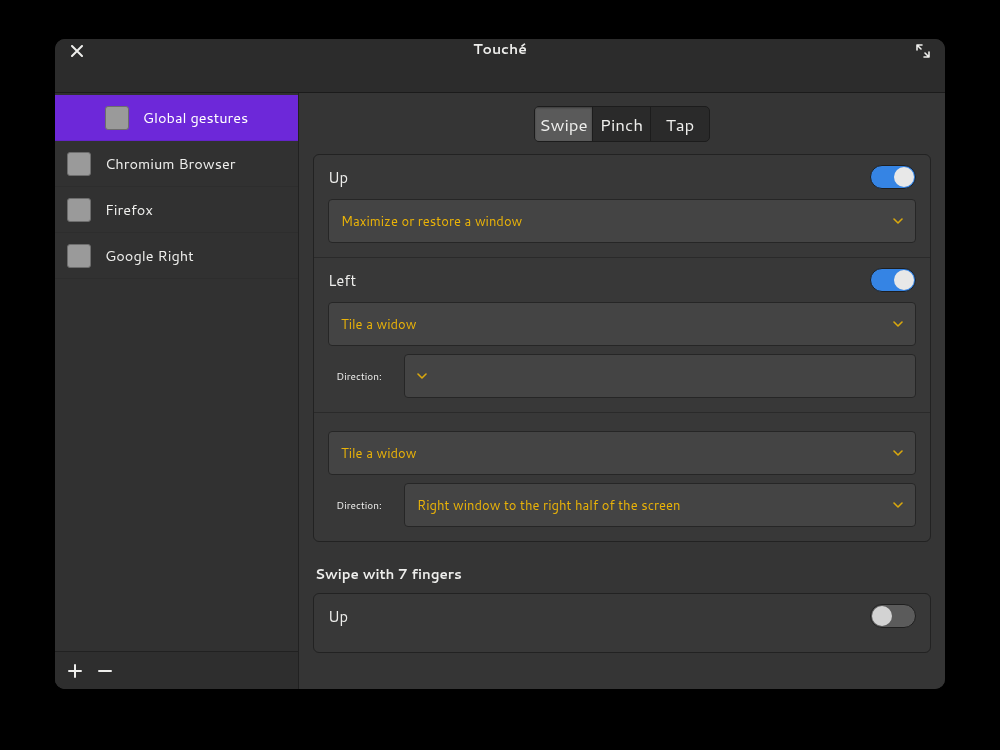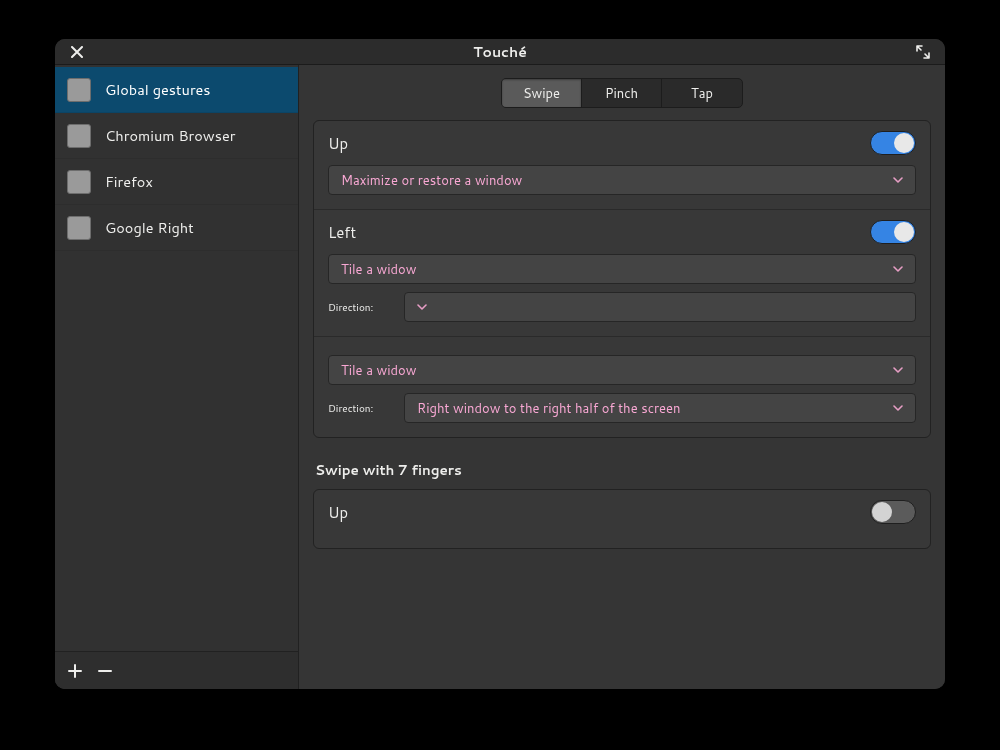--- a/index.html
+++ b/index.html
@@ -16,24 +16,24 @@
     left: 55px; top: 39px;
     width: 890px; height: 650px;
     background: #2e2e2e;
     border-radius: 10px;
     box-shadow: 0 20px 50px rgba(0,0,0,0.7);
     overflow: hidden;
     display: flex; flex-direction: column;
   }
   
   .titlebar {
-    height: 26px;
+    height: 54px;
     background: #2c2c2c;
     border-bottom: 1px solid #1b1b1b;
-    display: flex; align-items: center;
+    display: flex; 
     position: relative;
   }
   .titlebar .close-btn {
     width: 24px; height: 24px;
     margin-left: 10px;
     display:flex; align-items:center; justify-content:center;
     color:#eeeeec;
     border-radius:4px;
   }
   .titlebar .close-btn svg { width:12px; height:12px; }
@@ -64,22 +64,23 @@
   .sidebar-list { flex:1; overflow:auto; padding-top:2px;}
   .sidebar-item {
     height:46px;
     display:flex; align-items:center;
     padding:0 12px;
     gap:14px;
     cursor:default;
     border-bottom:1px solid rgba(0,0,0,0.08);
   }
   .sidebar-item.selected {
-    background:#0c4a6e;
+    background:#6d28d9;
     color:#fff;
+    justify-content:center;
   }
   .sidebar-item .app-icon {
     width:24px; height:24px;
     background:#9a9a9a;
     border:1px solid #6d6d6d;
     border-radius:3px;
   }
   .sidebar-item .label { font-size:14.5px; }
 
   .sidebar-bottom {
@@ -108,24 +109,24 @@
     display:flex; justify-content:center;
   }
   .tabbar {
     display:flex;
     border:1px solid #1c1c1c;
     border-radius:5px;
     overflow:hidden;
     background:#2a2a2a;
   }
   .tab-btn {
-    width:80px;
+    width:58px;
     padding:5px 0;
     text-align:center;
-    font-size:13px;
+    font-size:17px;
     color:#eeeeec;
     border-right:1px solid #1c1c1c;
     cursor:default;
   }
   .tab-btn:last-child { border-right:none; }
   .tab-btn.active {
     background:#5a5a5a;
     box-shadow: inset 0 1px 2px rgba(0,0,0,0.35);
   }
 
@@ -138,20 +139,21 @@
     font-size:13.5px;
     color:#eeeeec;
     margin:8px 0 10px 2px;
   }
   .group {
     border:1px solid #222;
     border-radius:6px;
     background:#383838;
     margin-bottom:22px;
     overflow:hidden;
+    text-align:center;
   }
   .gesture {
     border-bottom:1px solid #2a2a2a;
     padding:10px 14px 14px 14px;
   }
   .gesture:last-child { border-bottom:none;}
   .gheader {
     display:flex; align-items:center; justify-content:space-between;
     margin-bottom:10px;
   }
@@ -169,27 +171,27 @@
     background:#d3d3d3;
     transition:none;
   }
   .toggle.on { background:#3584e4; }
   .toggle.on .knob { left:23px; background:#e8e8e8;}
 
   .select-row { display:flex; align-items:center; gap:14px; margin-top:8px;}
   .select-row .rlabel { font-size:10px; color:#eeeeec; min-width:62px;}
   .select {
     flex:1;
-    height:30px;
+    height:44px;
     background:#444;
     border:1px solid #262626;
     border-radius:4px;
     display:flex; align-items:center; justify-content:space-between;
     padding:0 12px;
-    color:#f9a8d4;
+    color:#eab308;
     font-size:13px;
   }
   .select .chev { opacity:0.9; }
   .select .chev svg { width:10px; height:10px; display:block;}
 
   
   .scroll::-webkit-scrollbar { width:10px;}
   .scroll::-webkit-scrollbar-track { background:#2e2e2e;}
   .scroll::-webkit-scrollbar-thumb { background:#4a4a4a; border-radius:5px;}
 </style>

